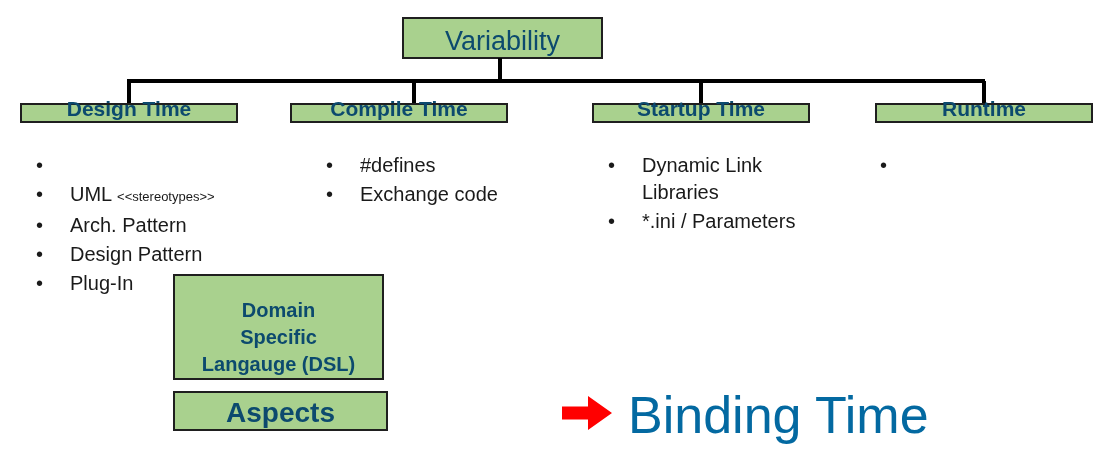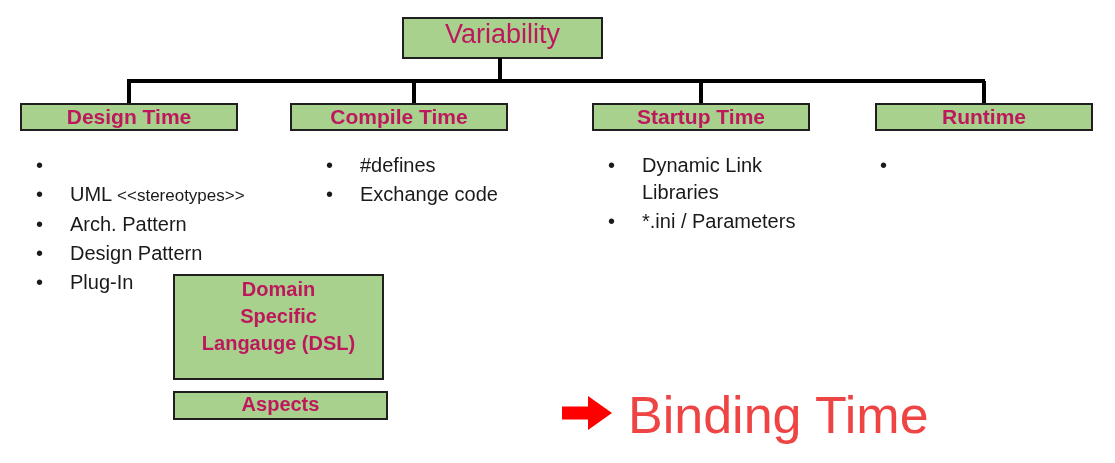--- a/index.html
+++ b/index.html
@@ -14,27 +14,27 @@
     background: #ffffff;
     overflow: hidden;
     color: #1a1a1a;
   }
   .gbox {
     position: absolute;
     background: #a9d18e;
     border: 2px solid #1f1f1f;
     box-sizing: border-box;
     display: flex;
-    align-items: flex-start;
+    align-items: flex-end;
     justify-content: center;
     text-align: center;
-    color: #be185d;
+    color: #0c4a6e;
   }
   .root-box { left: 402px; top: 17px; width: 201px; height: 42px; font-size: 27px; }
-  .hdr { top: 103px; height: 28px; font-size: 21px; font-weight: bold; }
+  .hdr { top: 103px; height: 20px; font-size: 21px; font-weight: bold; }
   .hdr-design  { left: 20px;  width: 218px; }
   .hdr-compile { left: 290px; width: 218px; }
   .hdr-startup { left: 592px; width: 218px; }
   .hdr-runtime { left: 875px; width: 218px; }
   .conn { position: absolute; background: #000000; }
   .stub  { left: 498px; top: 58px; width: 4px; height: 23px; }
   .hline { left: 127px; top: 79px; width: 858px; height: 4px; }
   .drop  { top: 81px; width: 4px; height: 23px; }
   .drop-1 { left: 127px; }
   .drop-2 { left: 412px; }
@@ -46,37 +46,37 @@
     font-size: 20px;
     color: #1a1a1a;
   }
   .blist-design  { left: 36px;  width: 260px; }
   .blist-compile { left: 326px; width: 225px; }
   .blist-startup { left: 608px; width: 222px; }
   .blist-runtime { left: 880px; width: 220px; }
   .bitem { display: flex; line-height: 27px; margin-bottom: 2px; }
   .bullet { width: 34px; flex: 0 0 34px; }
   .btext { flex: 1; }
-  .suffix { font-size: 17px; }
+  .suffix { font-size: 13px; }
   .dsl-box {
     left: 173px; top: 274px; width: 211px; height: 106px;
     font-size: 20px; font-weight: bold; line-height: 27px;
     white-space: pre-line;
   }
   .aspects-box {
-    left: 173px; top: 391px; width: 215px; height: 29px;
-    font-size: 20px; font-weight: bold;
+    left: 173px; top: 391px; width: 215px; height: 40px;
+    font-size: 28px; font-weight: bold;
   }
   .red-arrow { position: absolute; left: 562px; top: 394px; width: 50px; height: 38px; }
   .red-label {
     position: absolute;
     left: 628px; top: 387px;
     font-size: 52px;
     line-height: 56px;
-    color: #ef4444;
+    color: #0369a1;
     white-space: nowrap;
   }
 </style>
 </head>
 <body>
 
 <div class="canvas">
 
   <div class="gbox root-box">
     <span>Variability</span>

